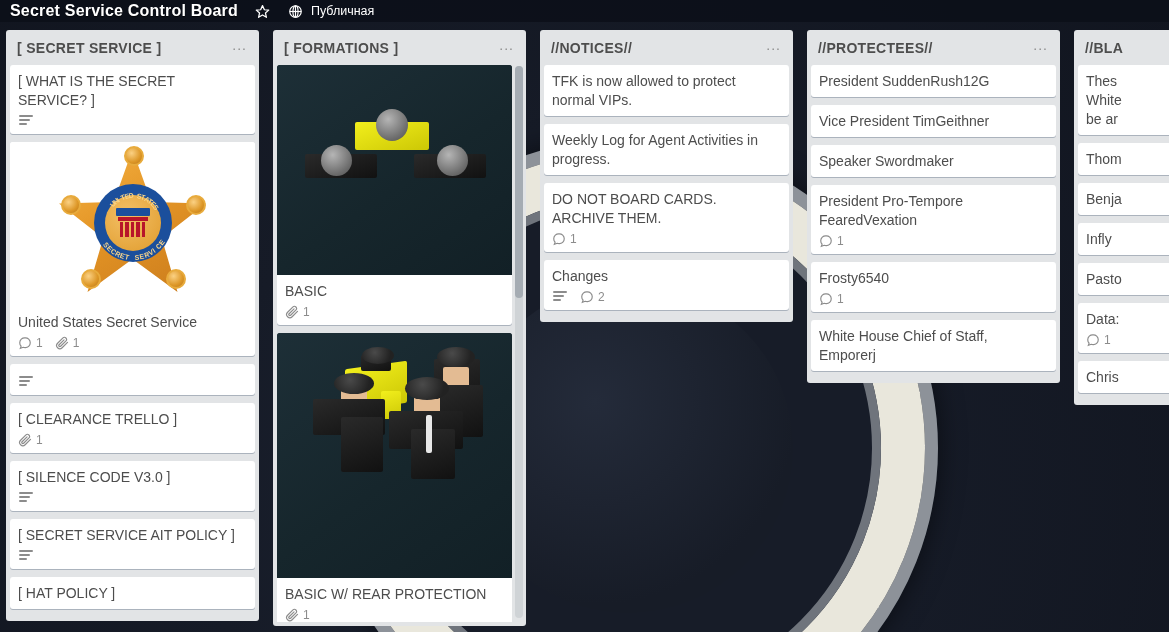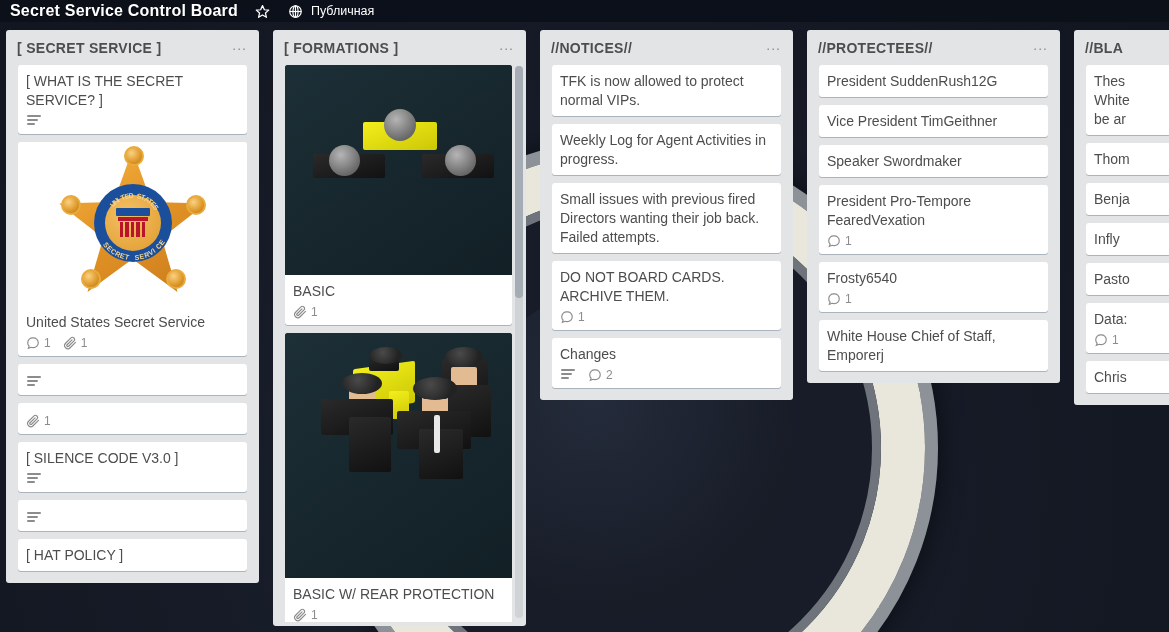--- a/index.html
+++ b/index.html
@@ -146,21 +146,21 @@
   .list-menu {
     color: #8c8c8c;
     font-size: 14px;
     line-height: 8px;
     letter-spacing: 1px;
     padding: 0 4px 6px 4px;
     cursor: pointer;
     user-select: none;
   }
   .cards {
-    padding: 0 12px;
+    padding: 0 4px;
     overflow: hidden;
     flex: 1 1 auto;
   }
   .list.scrolling .cards { padding-right: 14px; }
 
   .card {
     background: #ffffff;
     border-radius: 3px;
     box-shadow: 0 1px 0 rgba(9,30,66,.25);
     margin-bottom: 8px;
@@ -469,20 +469,21 @@
                 <rect x="1" y="5" width="11" height="2.1" rx="1"></rect>
                 <rect x="1" y="9" width="8" height="2.1" rx="1"></rect>
               </svg>
             </span>
           </div>
         </div>
       </div>
 
       <div class="card">
         <div class="card-body">
+          <div class="card-title">[ CLEARANCE TRELLO ]</div>
           <div class="card-badges">
             <span class="badge">
               <svg width="14" height="14" viewBox="0 0 24 24" fill="none" stroke="#8c8c8c" stroke-width="2" stroke-linecap="round">
                 <path d="M21.4 11.05 12.25 20.2a5.5 5.5 0 0 1-7.78-7.78l9.19-9.19a3.67 3.67 0 0 1 5.18 5.18l-9.2 9.19a1.83 1.83 0 0 1-2.59-2.59l8.49-8.48"></path>
               </svg>
               <span>1</span>
             </span>
           </div>
         </div>
       </div>
@@ -497,20 +498,21 @@
                 <rect x="1" y="5" width="11" height="2.1" rx="1"></rect>
                 <rect x="1" y="9" width="8" height="2.1" rx="1"></rect>
               </svg>
             </span>
           </div>
         </div>
       </div>
 
       <div class="card">
         <div class="card-body">
+          <div class="card-title">[ SECRET SERVICE AIT POLICY ]</div>
           <div class="card-badges">
             <span class="badge">
               <svg class="ico-desc" viewBox="0 0 16 14" fill="#8c8c8c">
                 <rect x="1" y="1" width="14" height="2.1" rx="1"></rect>
                 <rect x="1" y="5" width="11" height="2.1" rx="1"></rect>
                 <rect x="1" y="9" width="8" height="2.1" rx="1"></rect>
               </svg>
             </span>
           </div>
         </div>
@@ -620,25 +622,20 @@
           <div class="card-title">TFK is now allowed to protect normal VIPs.</div>
         </div>
       </div>
 
       <div class="card">
         <div class="card-body">
           <div class="card-title">Weekly Log for Agent Activities in progress.</div>
         </div>
       </div>
 
-      <div class="card">
-        <div class="card-body">
-          <div class="card-title">Small issues with previous fired Directors wanting their job back. Failed attempts.</div>
-        </div>
-      </div>
 
       <div class="card">
         <div class="card-body">
           <div class="card-title">DO NOT BOARD CARDS. ARCHIVE THEM.</div>
           <div class="card-badges">
             <span class="badge">
               <svg width="14" height="14" viewBox="0 0 24 24" fill="none" stroke="#8c8c8c" stroke-width="2">
                 <path d="M21 11.5a8.4 8.4 0 0 1-9 8.4 9.9 9.9 0 0 1-3-.5L4 21l1.3-3.6A8.2 8.2 0 0 1 3 11.5 8.4 8.4 0 0 1 12 3.1a8.4 8.4 0 0 1 9 8.4z"></path>
               </svg>
               <span>1</span>

